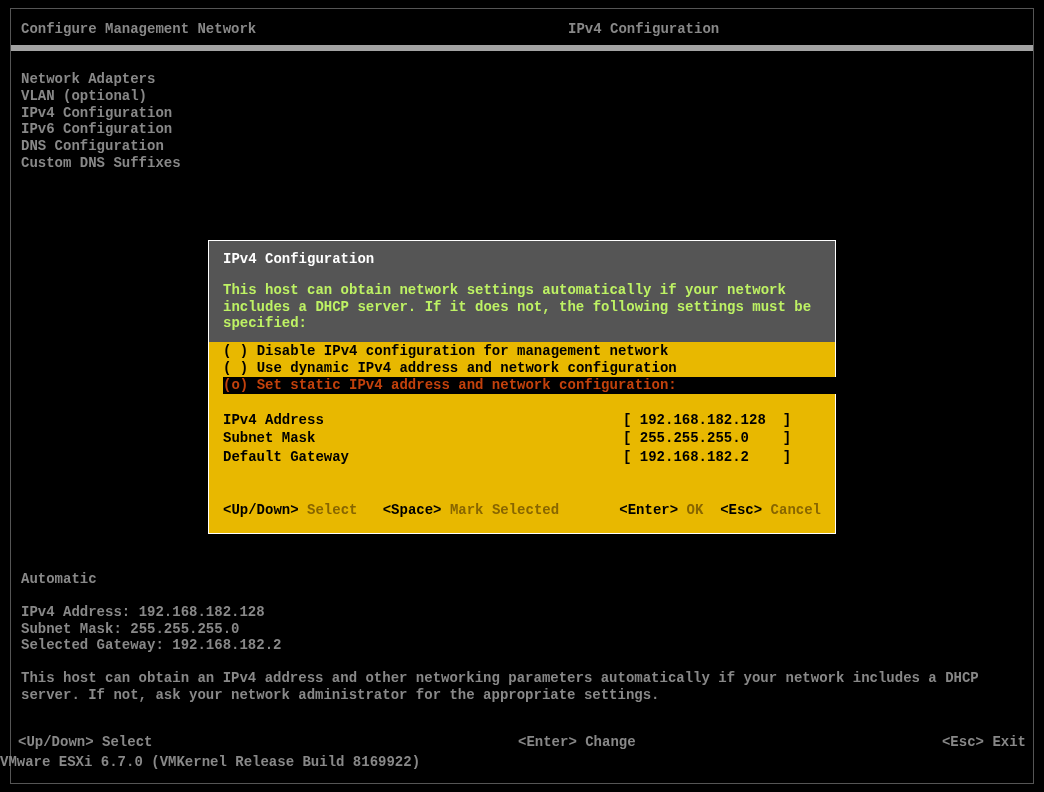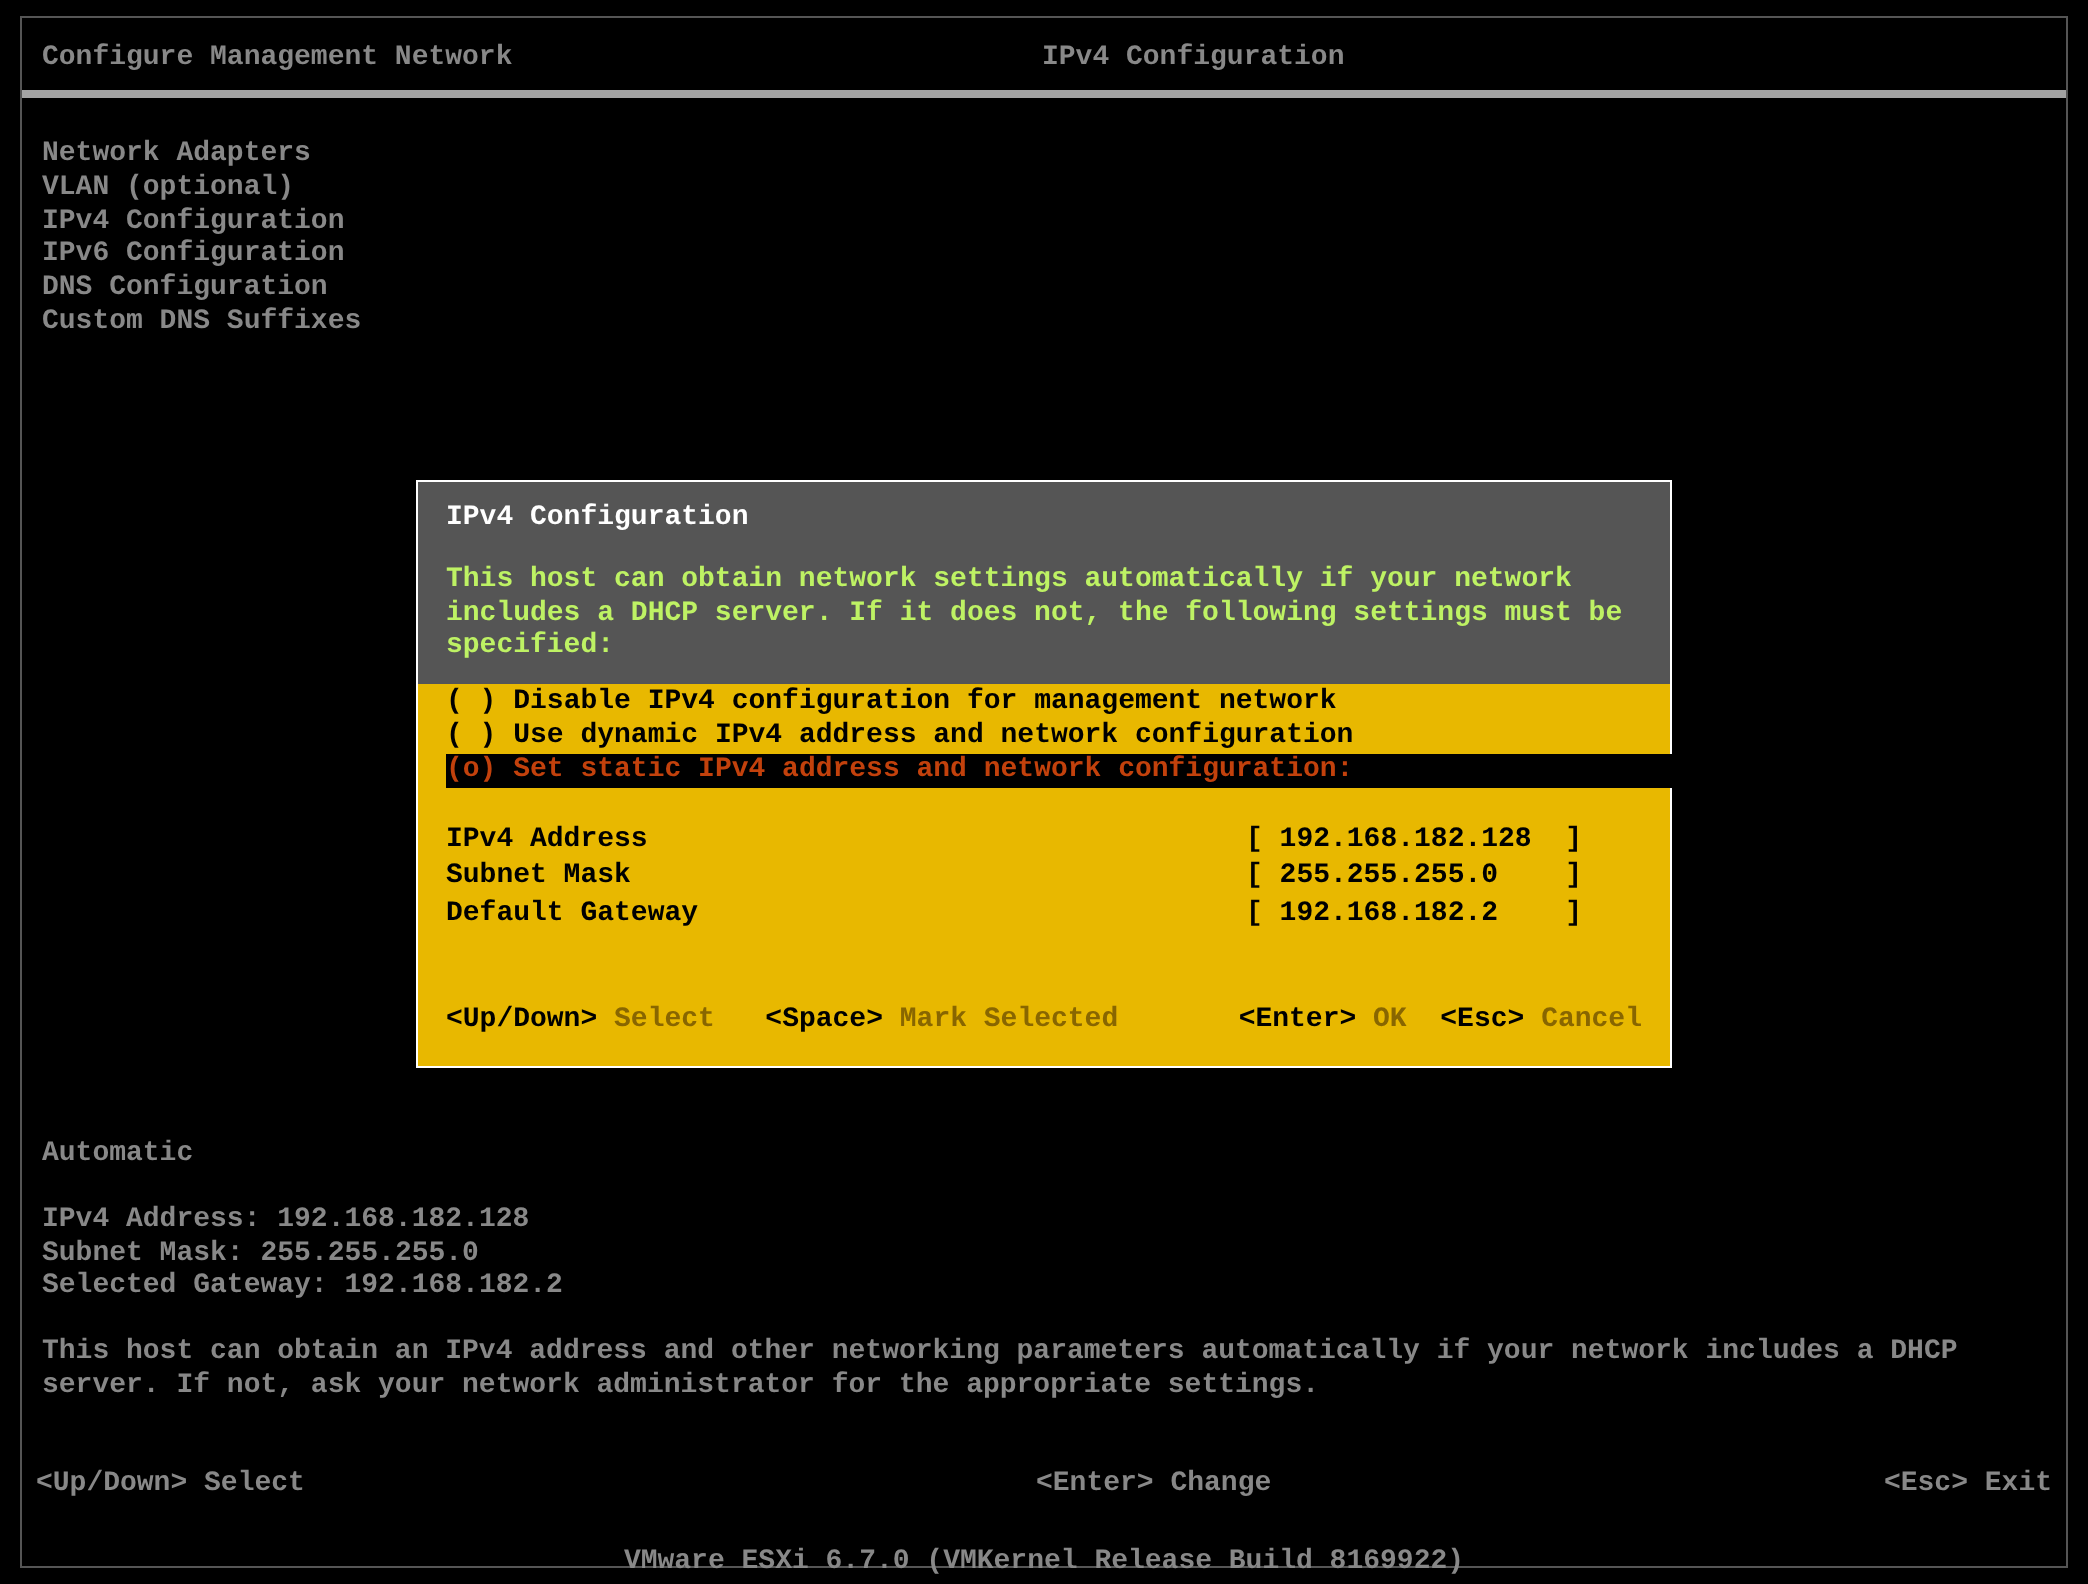--- a/index.html
+++ b/index.html
@@ -22,21 +22,22 @@
       position: absolute;
       top: 8px;
       left: 10px;
       right: 10px;
       bottom: 8px;
       border: 1px solid #555;
     }
     .header-row {
       display: flex;
       padding: 12px 10px 8px 10px;
-      border-bottom: 4px solid #a3a3a3;
+      border-bottom: 6px solid #a3a3a3;
+      gap: 47px;
     }
     .header-left {
       flex: 0 0 500px;
     }
     .header-right {
       flex: 1;
     }
     .content-area {
       display: flex;
       padding: 20px 10px 10px 10px;
@@ -146,24 +147,24 @@
     }
     .bottom-center {
       flex: 1;
     }
     .bottom-right {
       text-align: right;
       flex: 0 0 200px;
     }
     .version-bar {
       position: absolute;
-      bottom: 3px;
+      bottom: 22px;
       left: 0;
       right: 0;
-      text-align: center;
+      text-align: left;
     }
   </style>
 </head>
 <body>
 
 <div class="outer-border">
   <div class="header-row">
     <div class="header-left">Configure Management Network</div>
     <div class="header-right">IPv4 Configuration</div>
   </div>

